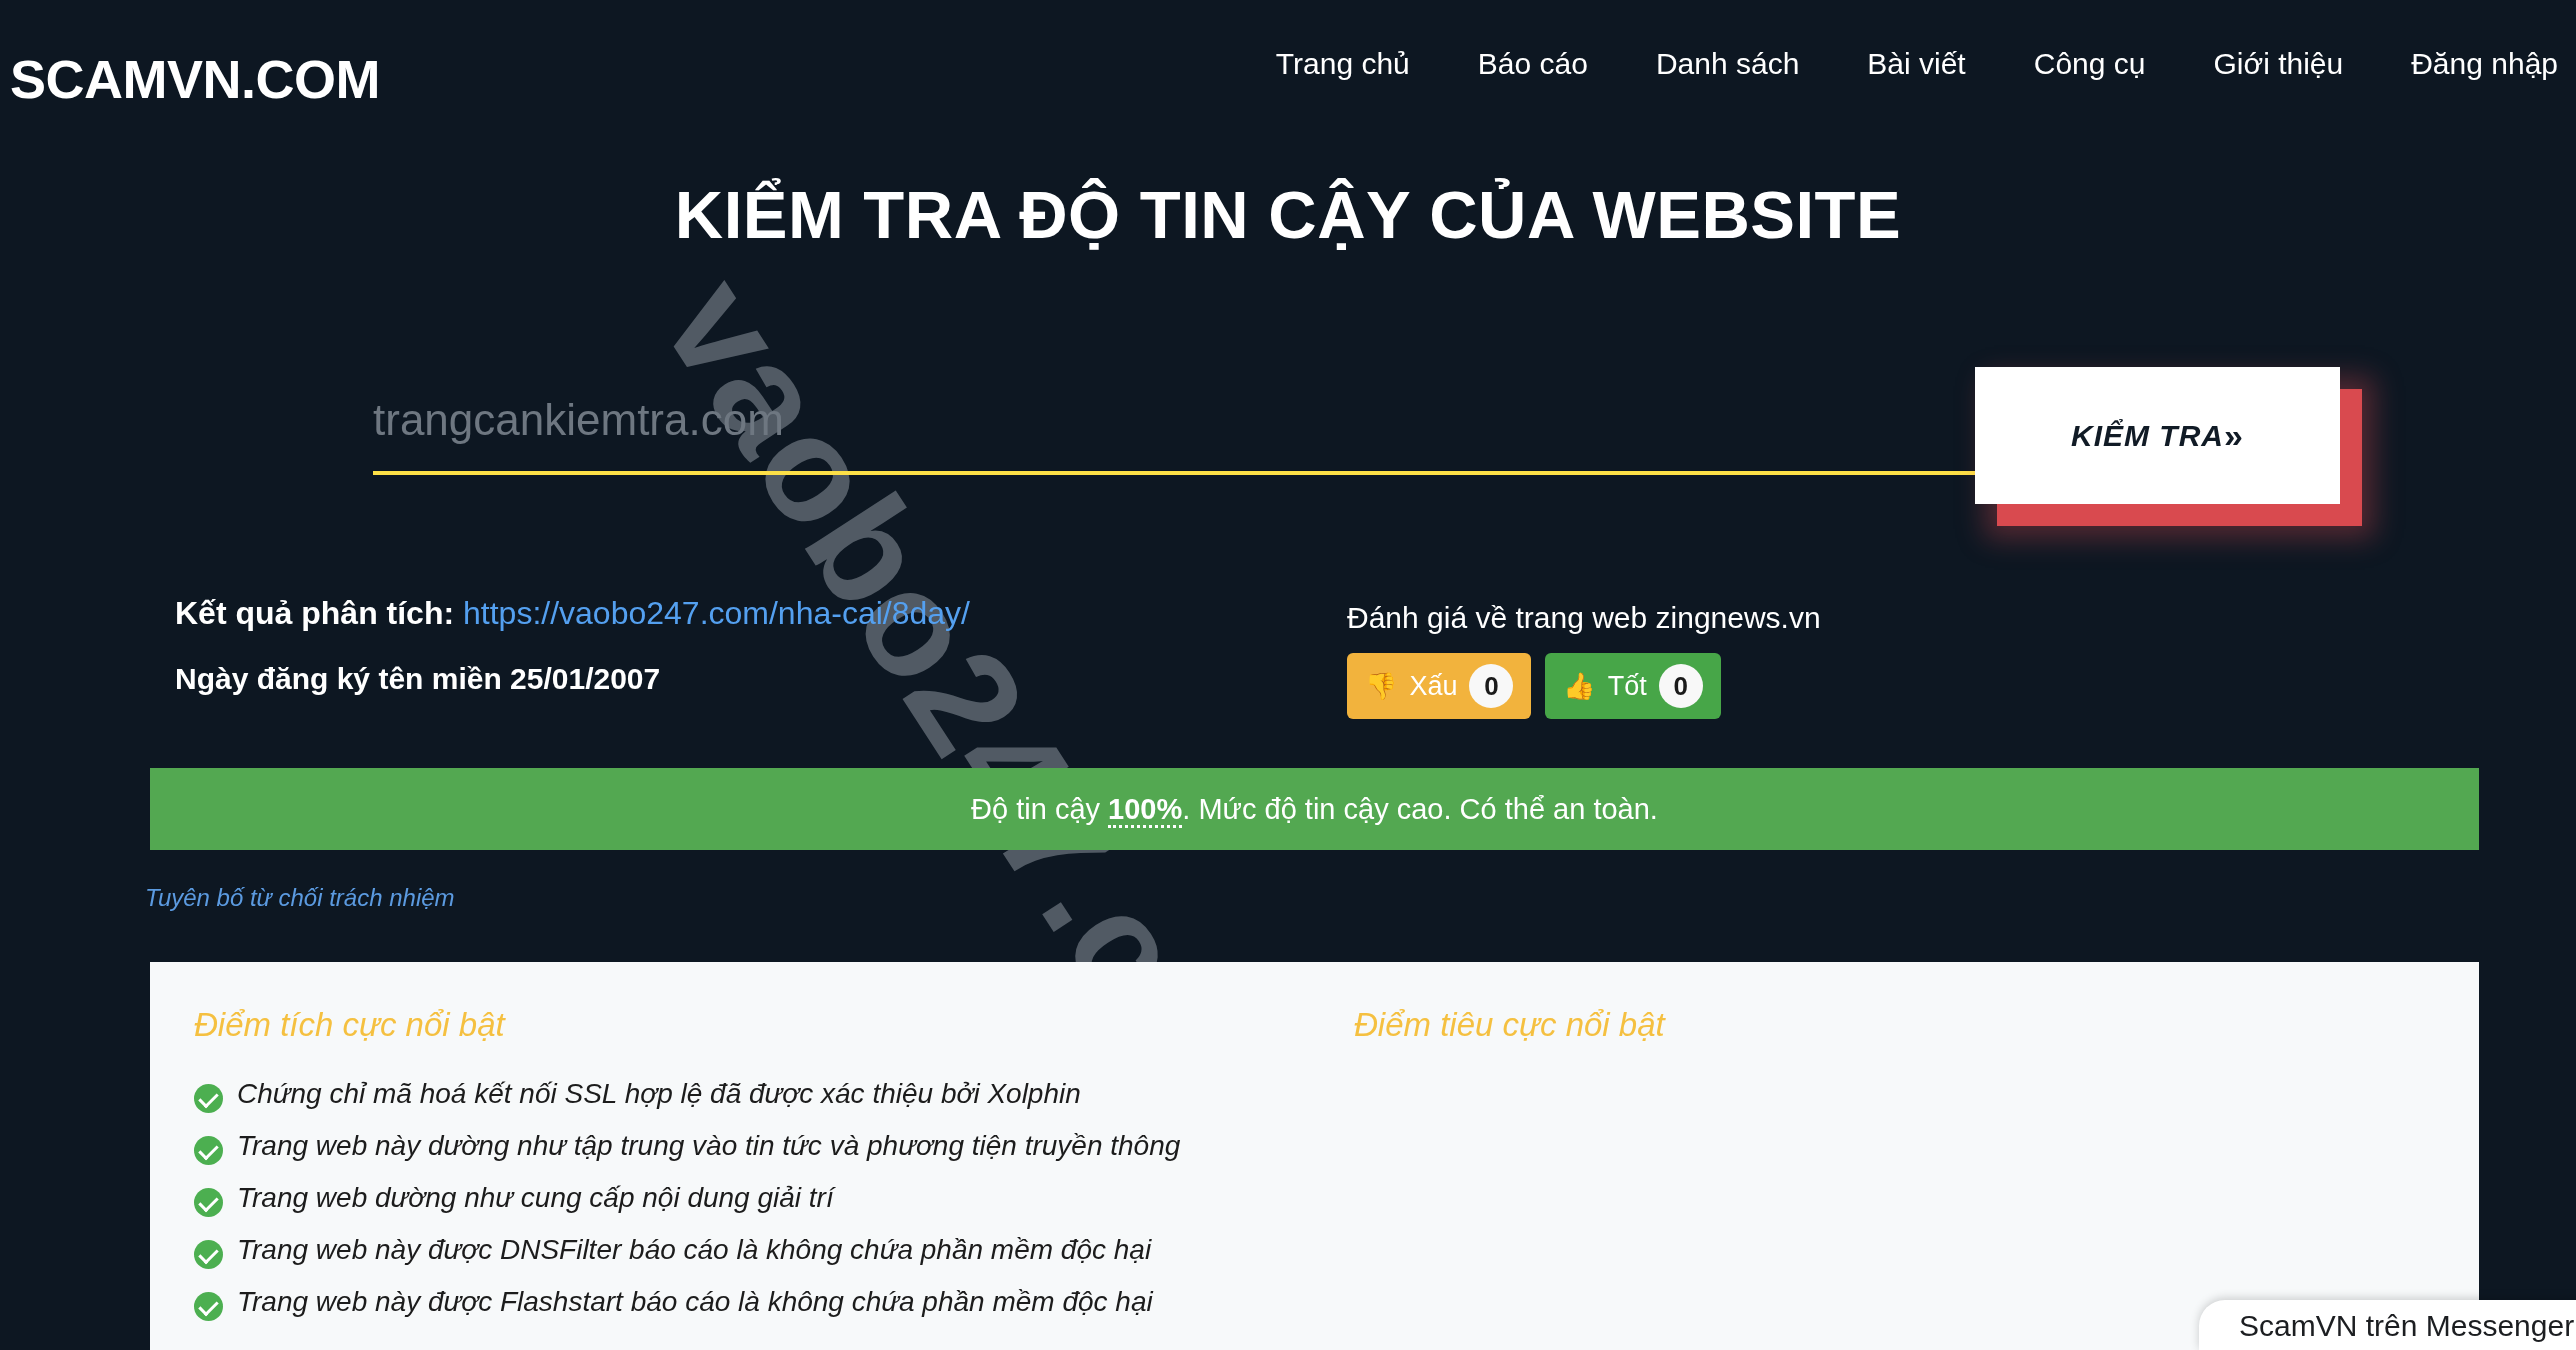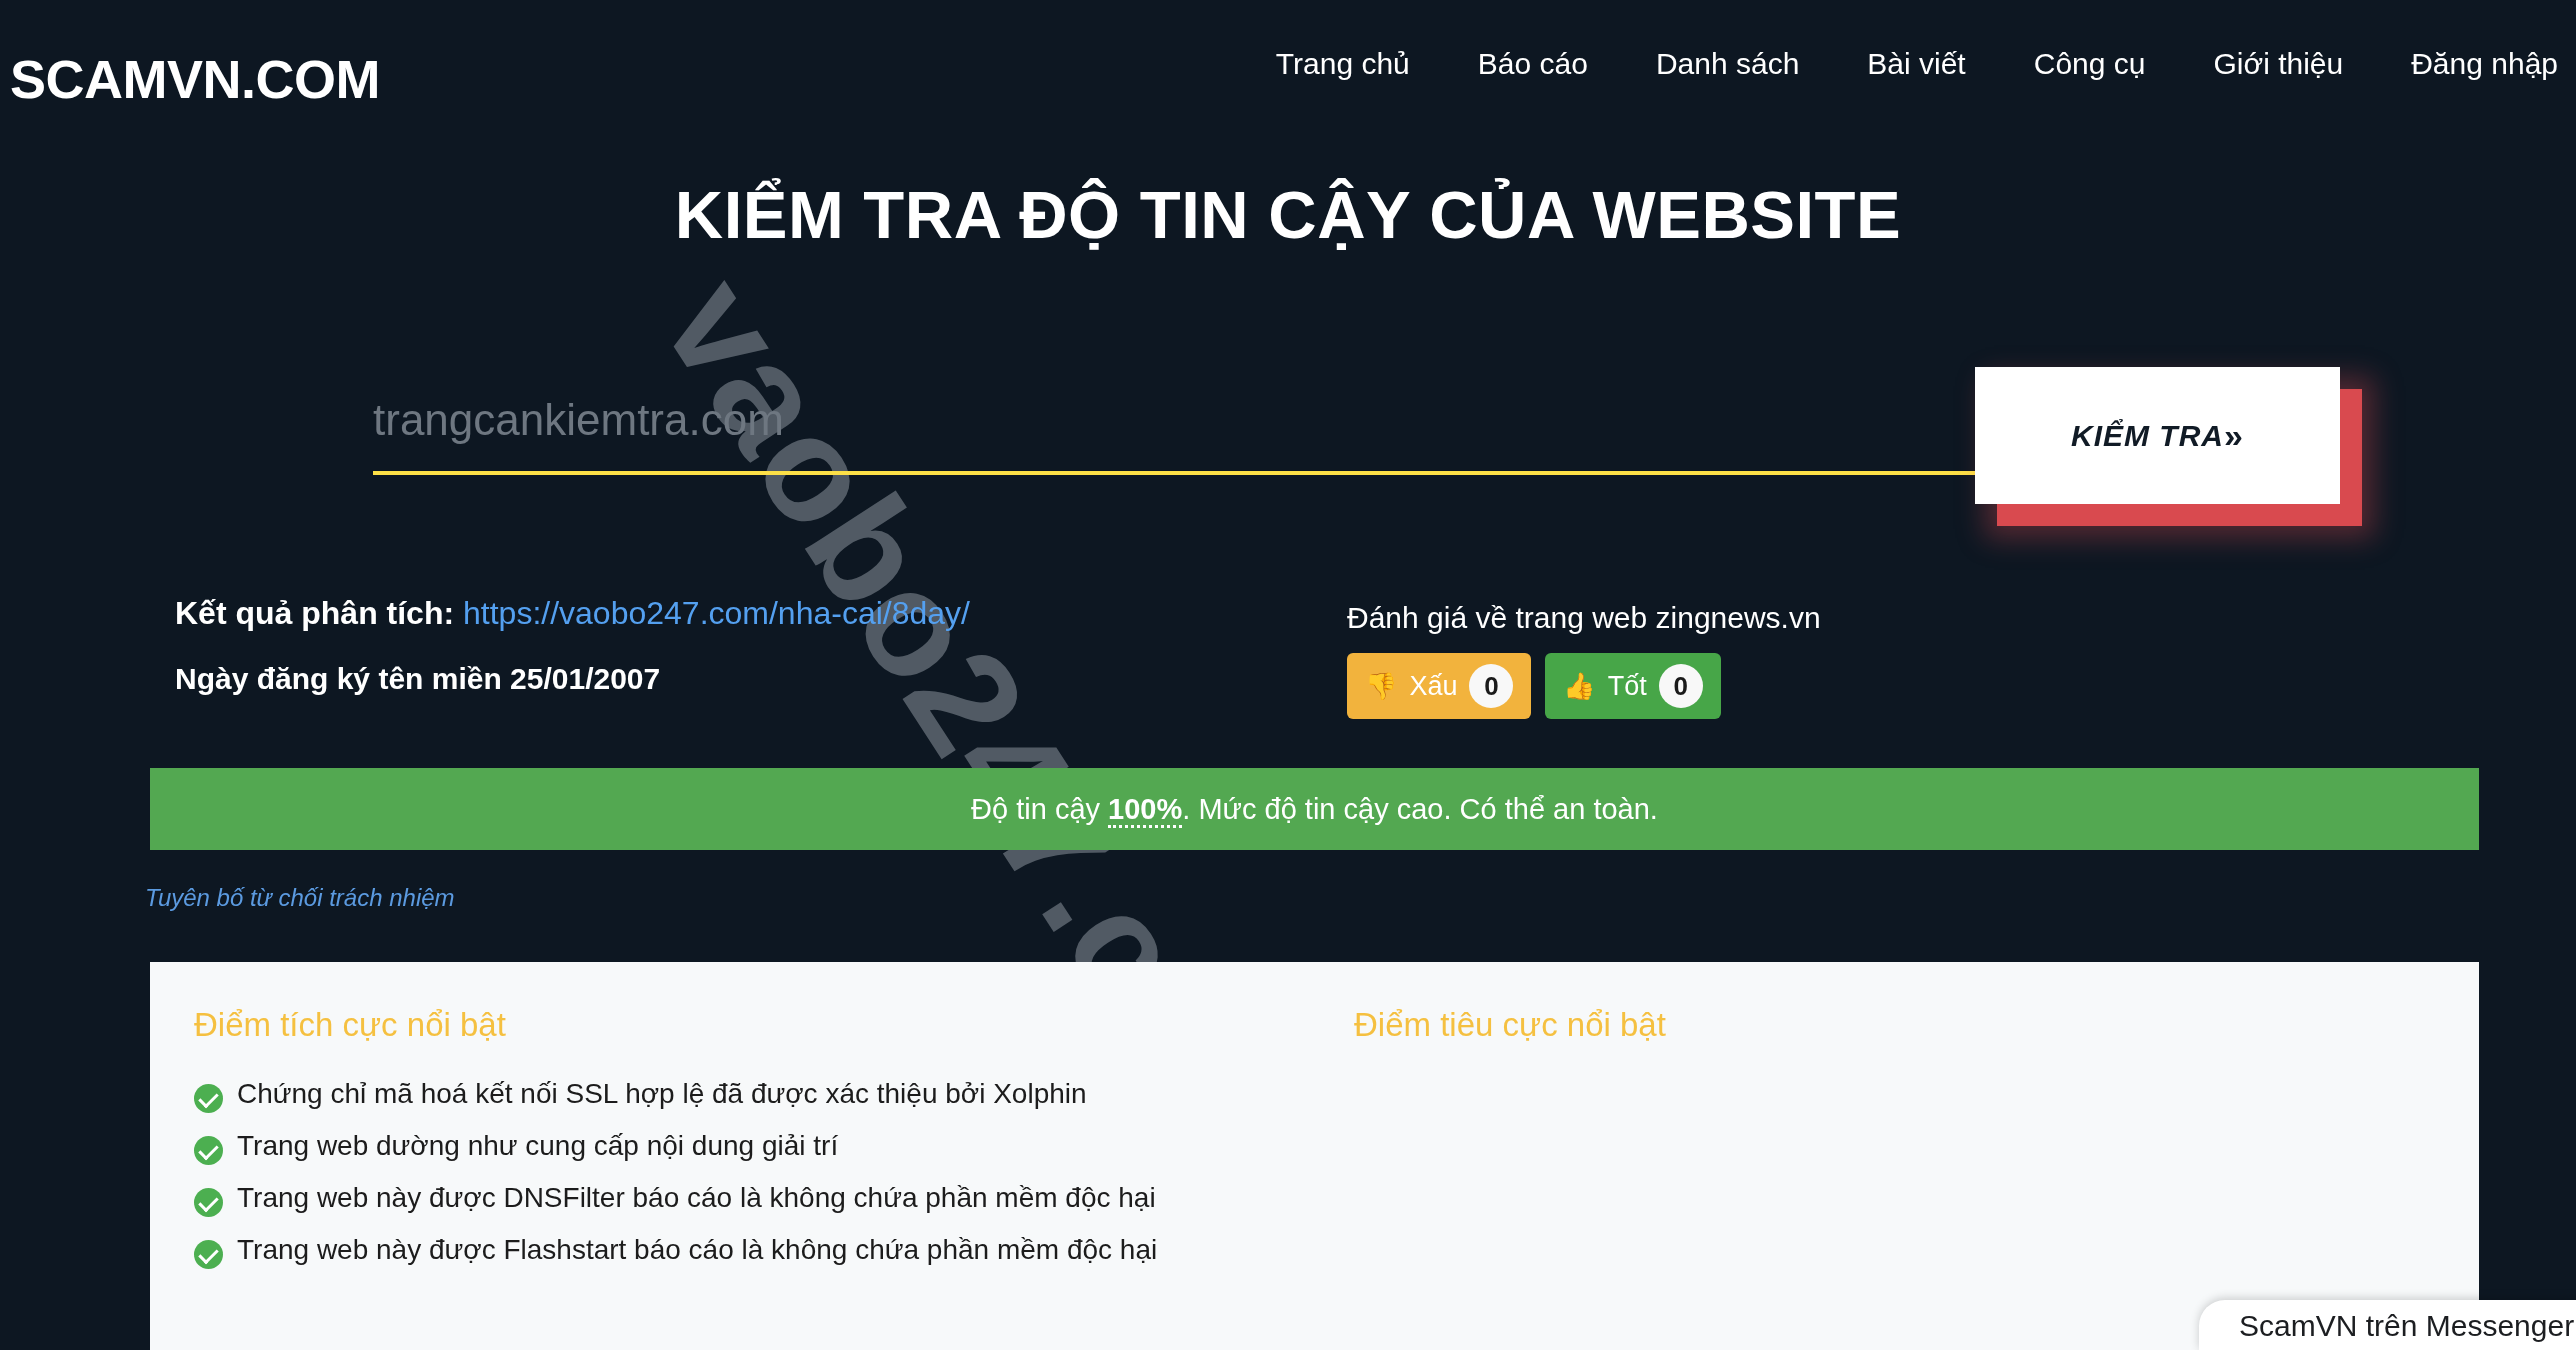--- a/index.html
+++ b/index.html
@@ -182,20 +182,21 @@
   }
 
   
   .card {
     position:absolute;
     left:150px; top:962px;
     width:2329px; height:389px;
     background:#f7f9fa;
     z-index:8;
     display:flex;
+    font-style:italic;
   }
   .card-col { padding:44px 0 0 44px; }
   .card-col.pos { width:1160px; }
   .card-col.neg { width:1169px; }
   .card-head {
     color:#f5c040;
     font-size:33px;
     margin-bottom:34px;
   }
   .point-list { list-style:none; }
@@ -306,20 +307,24 @@
   <div class="card">
     <div class="card-col pos">
       <div class="card-head">Điểm tích cực nổi bật</div>
       <ul class="point-list">
         <li class="point">
           <span class="tick"></span>
           <span class="point-text">Chứng chỉ mã hoá kết nối SSL hợp lệ đã được xác thiệu bởi Xolphin</span>
         </li>
         <li class="point">
           <span class="tick"></span>
+          <span class="point-text">Trang web này dường như tập trung vào tin tức và phương tiện truyền thông</span>
+        </li>
+        <li class="point">
+          <span class="tick"></span>
           <span class="point-text">Trang web dường như cung cấp nội dung giải trí</span>
         </li>
         <li class="point">
           <span class="tick"></span>
           <span class="point-text">Trang web này được DNSFilter báo cáo là không chứa phần mềm độc hại</span>
         </li>
         <li class="point">
           <span class="tick"></span>
           <span class="point-text">Trang web này được Flashstart báo cáo là không chứa phần mềm độc hại</span>
         </li>

